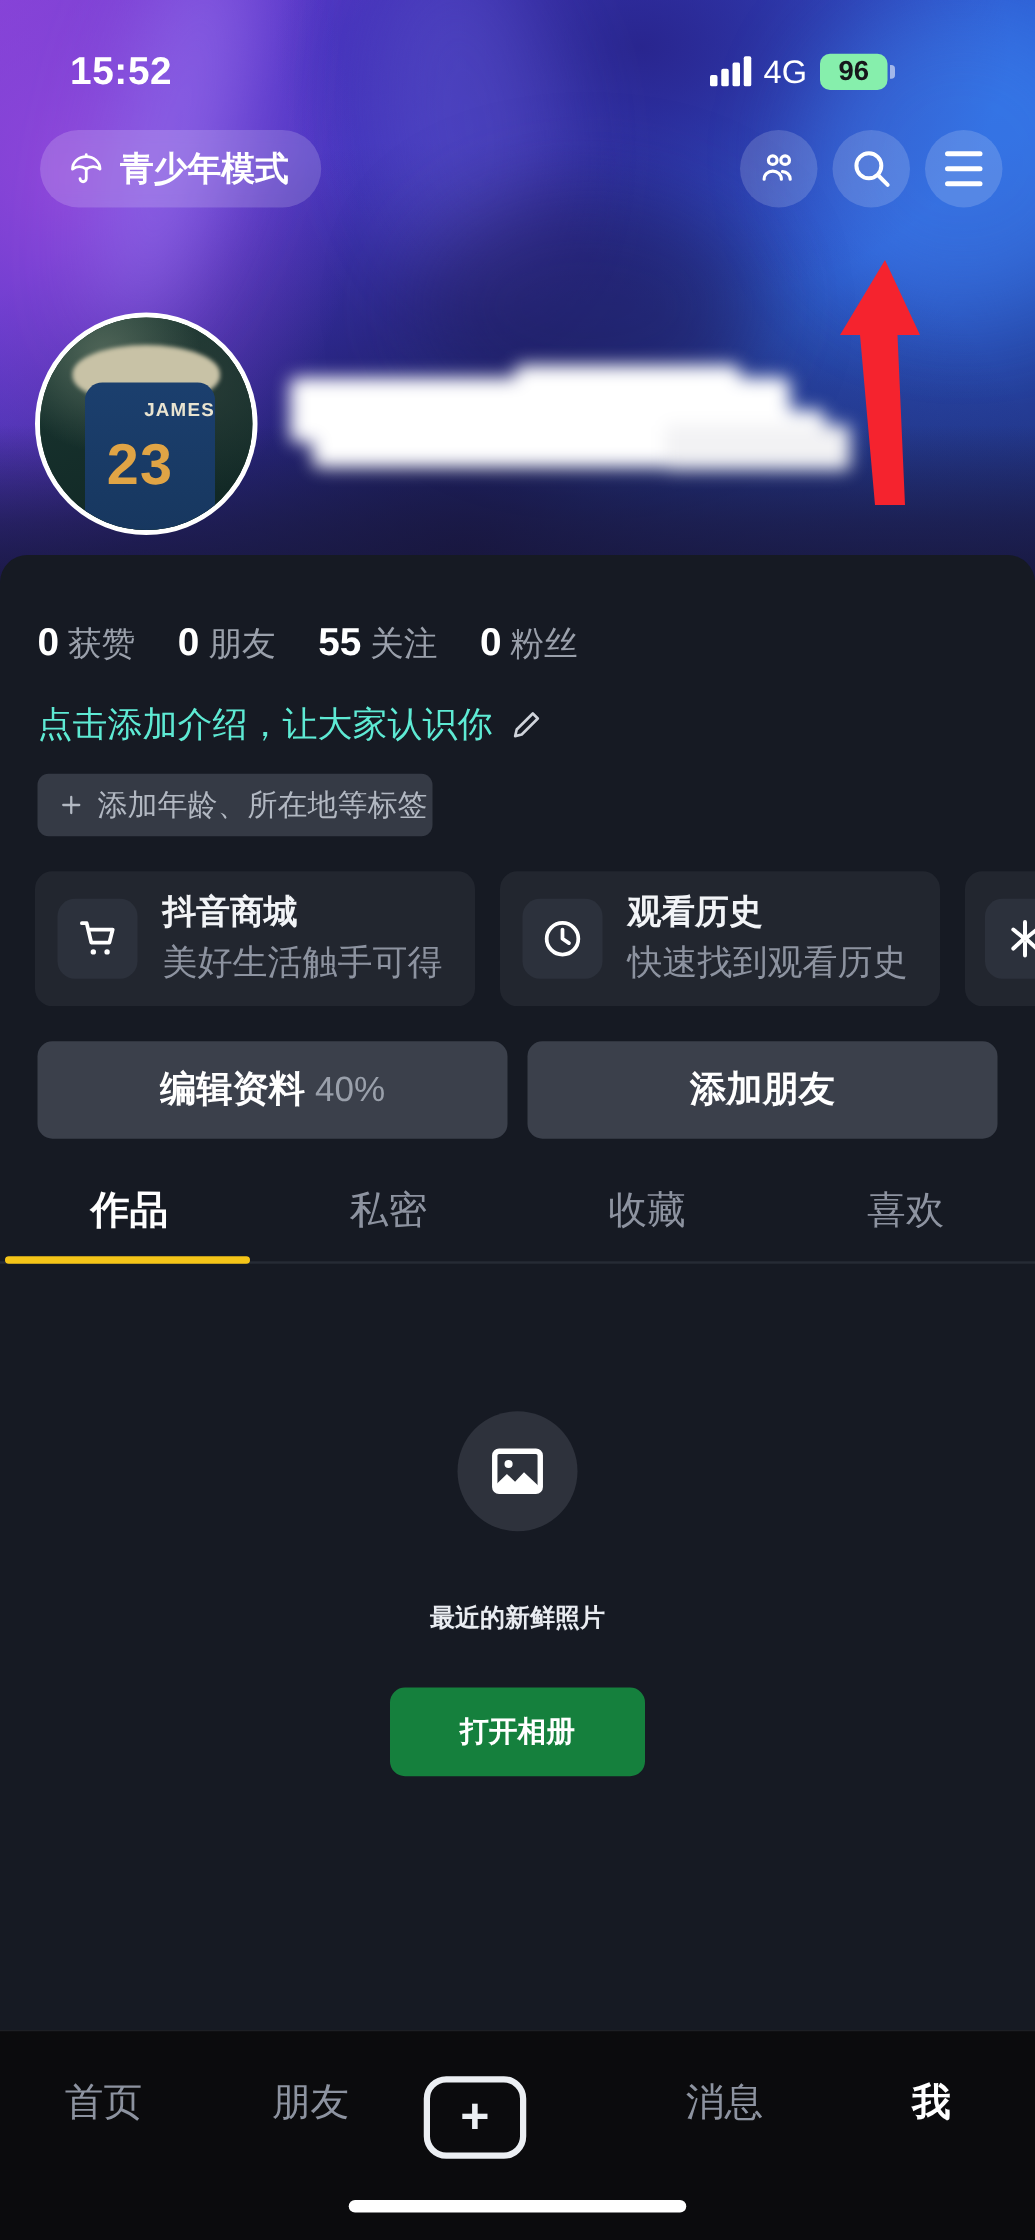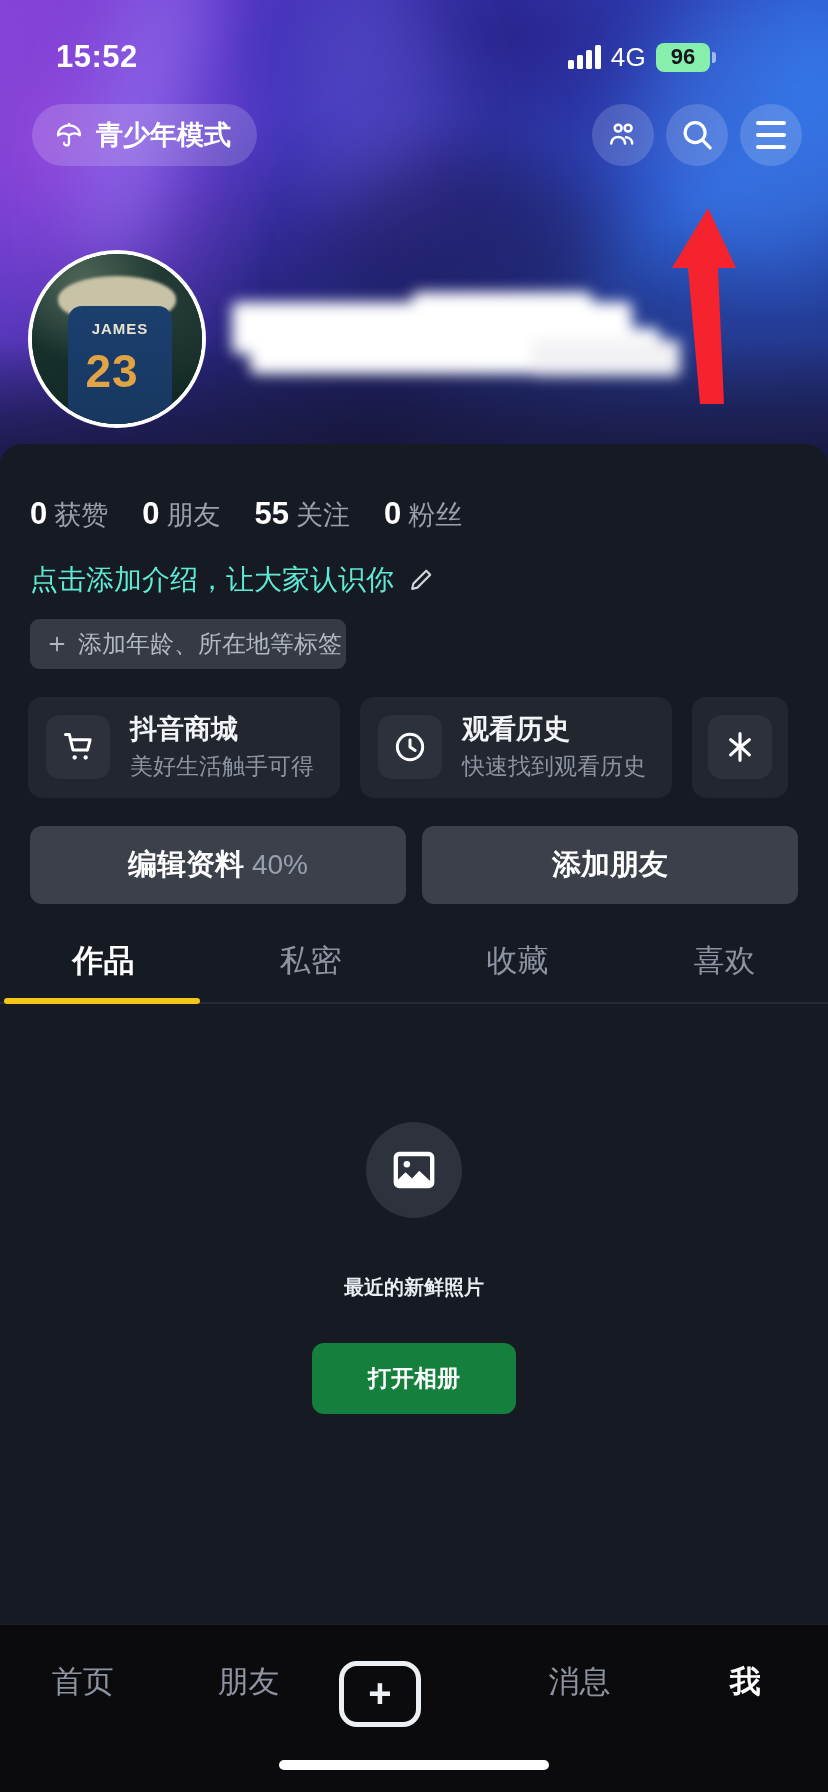--- a/index.html
+++ b/index.html
@@ -112,21 +112,21 @@
     filter: blur(1.5px);
   }
   .jersey-body {
     position: absolute; left: 36px; top: 52px; width: 104px; height: 122px;
     background: linear-gradient(180deg, #1b3f6e 0%, #17375f 100%);
     border-radius: 14px 14px 6px 6px;
     filter: blur(.6px);
   }
   .jersey-name {
     position: absolute; left: 36px; top: 66px; width: 104px;
-    text-align: center; color: #e9e4d0; font-size: 15px; font-weight: 700;
+    text-align: right; color: #e9e4d0; font-size: 15px; font-weight: 700;
     letter-spacing: 1px; filter: blur(.4px);
   }
   .jersey-num {
     position: absolute; left: 36px; top: 90px; width: 88px;
     text-align: center; color: #e0a445; font-size: 46px; font-weight: 800;
     letter-spacing: 1px; filter: blur(.5px);
   }
   .nickname-redact {
     position: absolute; left: 232px; top: 288px;
     width: 448px; height: 96px;
@@ -175,21 +175,21 @@
   .card {
     display: flex; align-items: center; gap: 20px;
     background: #22262f; border-radius: 14px;
     padding: 16px 26px 16px 18px; flex: 0 0 auto;
   }
   .card-icon {
     width: 64px; height: 64px; border-radius: 14px; background: #2c313c;
     display: flex; align-items: center; justify-content: center;
   }
   .card-title { color: #f2f4f7; font-size: 27px; font-weight: 700; line-height: 1.25; }
-  .card-sub { color: #8d93a0; font-size: 23px; line-height: 1.35; margin-top: 4px; }
+  .card-sub { color: #8d93a0; font-size: 28px; line-height: 1.35; margin-top: 4px; }
   .card-partial { padding: 16px; }
 
   
   .actions { display: flex; gap: 16px; padding: 28px 30px 0 30px; }
   .act-btn {
     flex: 1; height: 78px; border-radius: 12px; background: #3b404b;
     display: flex; align-items: center; justify-content: center; gap: 8px;
     color: #fff; font-size: 29px; font-weight: 600;
   }
   .act-pct { color: #9aa0ab; font-size: 28px; font-weight: 400; }

